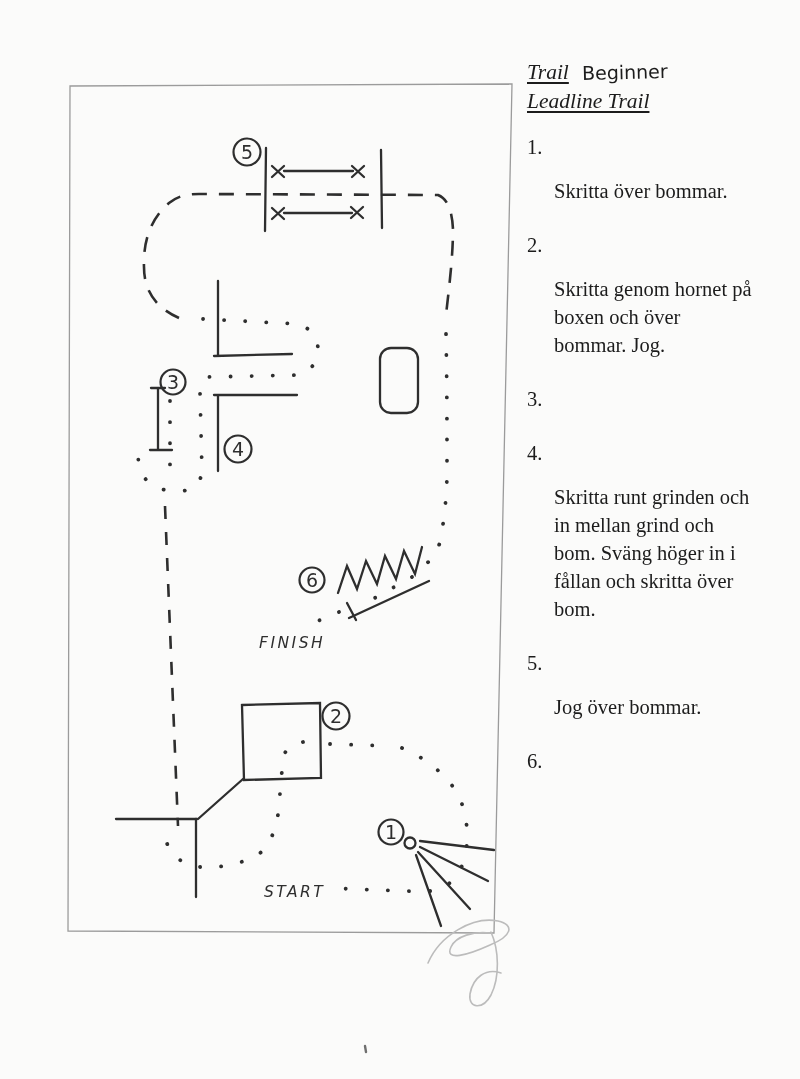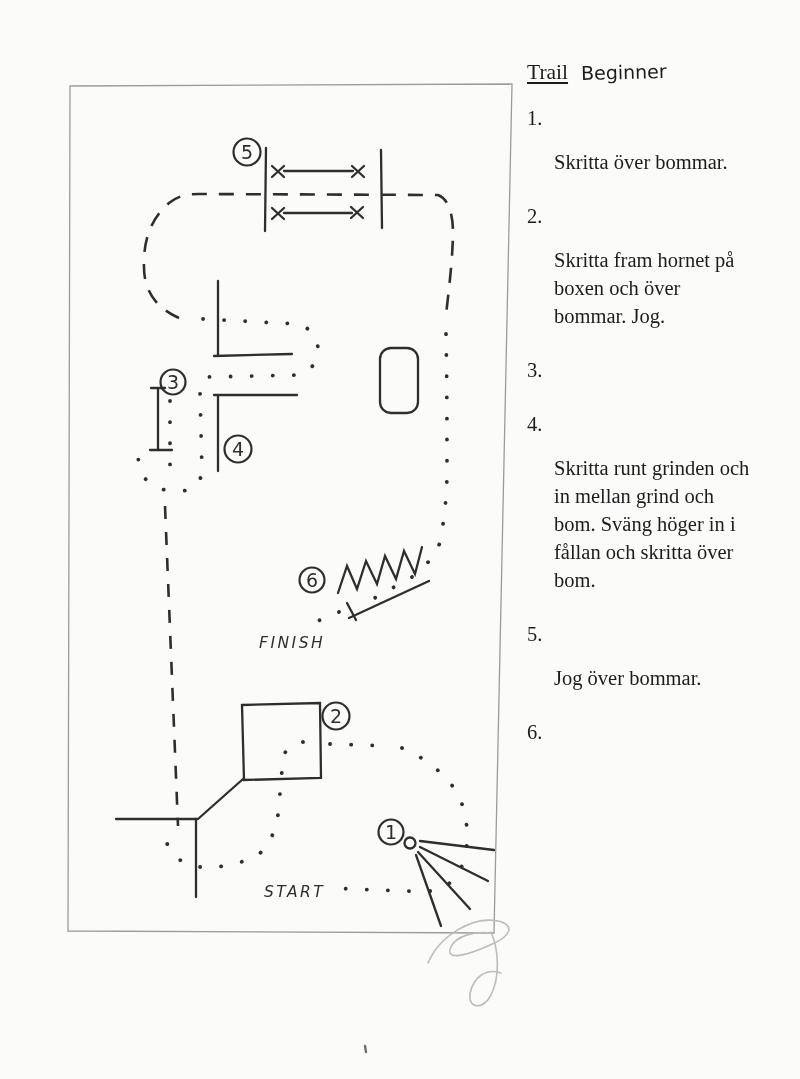--- a/index.html
+++ b/index.html
@@ -6,21 +6,21 @@
   body{
     width:800px;height:1079px;position:relative;overflow:hidden;
     background:#fbfbfa;
     font-family:"Liberation Serif","DejaVu Serif",serif;
   }
   .diagram-svg{position:absolute;left:0;top:0;}
   .textcol{
     position:absolute;left:527px;top:58px;width:270px;color:#1c1c1c;
   }
   .hline{font-size:21.5px;line-height:29px;}
-  .u{text-decoration:underline;text-underline-offset:3px;}
+  .u{text-decoration:underline;text-underline-offset:3px;font-style:italic;}
   .hand{
     font-family:"DejaVu Sans",sans-serif;font-size:19px;
     display:inline-block;transform:rotate(-1.5deg);margin-left:13px;
   }
   .items{margin-top:17px;}
   .item{display:flex;margin-bottom:26px;font-size:20.5px;line-height:28px;}
   .item .num{width:27px;flex:none;}
   .item .txt{white-space:pre-line;margin-top:44px;}
   .ink{stroke:#2e2e2e;fill:none;stroke-width:2.3;stroke-linecap:round;}
   .dots{stroke:#2e2e2e;fill:none;stroke-width:3.8;stroke-linecap:round;stroke-dasharray:0.1 21;}
@@ -132,29 +132,32 @@
     <path class="sig" d="M491,932 C499,950 500,977 491,995 C483,1010 468,1009 470,994 C473,977 486,968 501,973"></path>
   </g>
 
   <path d="M365,1046 L366,1052" stroke="#6f6f6f" stroke-width="2.4" stroke-linecap="round"></path>
 </svg>
 
 <div class="textcol">
   <div class="hline">
     <span class="u">Trail</span><span class="hand">Beginner</span>
   </div>
+  <div class="hline">
+    <span class="u">Leadline Trail</span>
+  </div>
 
   <div class="items">
     <div class="item">
       <span class="num">1.</span>
       <span class="txt">Skritta över bommar.</span>
     </div>
     <div class="item">
       <span class="num">2.</span>
-      <span class="txt">Skritta fram hornet på
+      <span class="txt">Skritta genom hornet på
 boxen och över
 bommar. Jog.</span>
     </div>
     <div class="item">
       <span class="num">3.</span>
     </div>
     <div class="item">
       <span class="num">4.</span>
       <span class="txt">Skritta runt grinden och
 in mellan grind och

